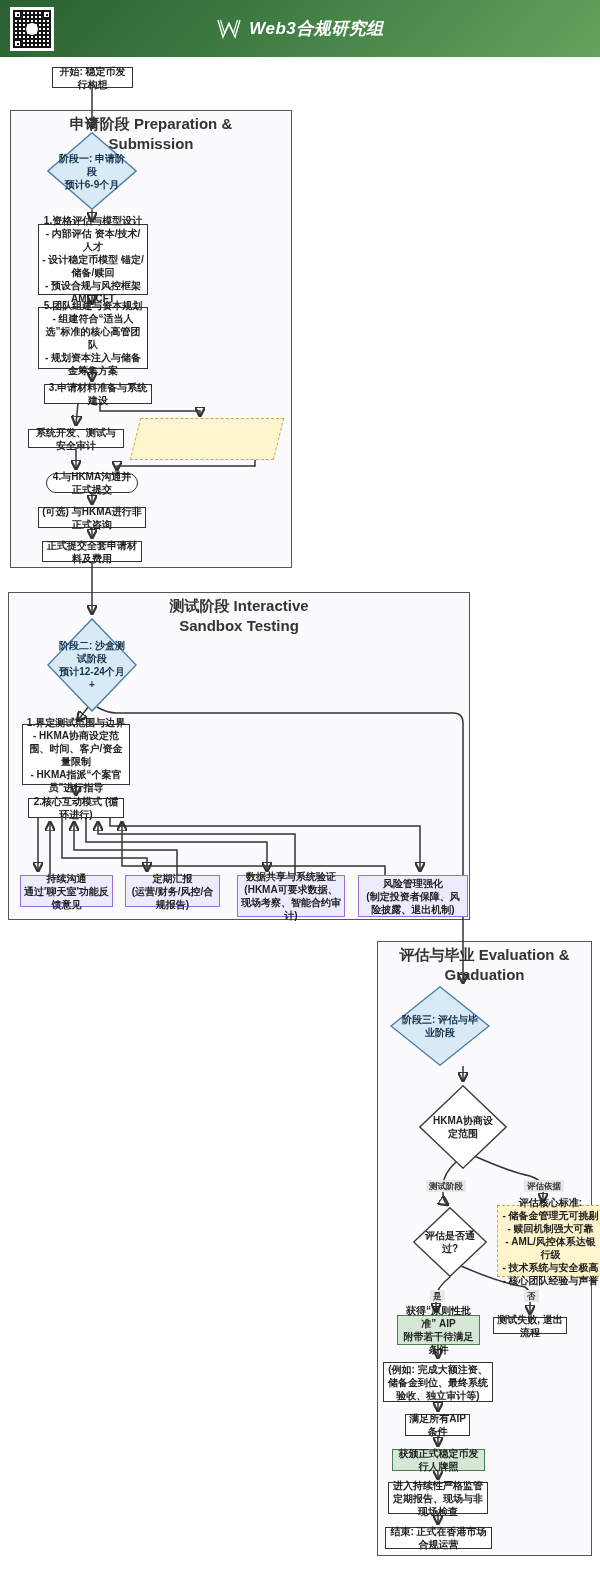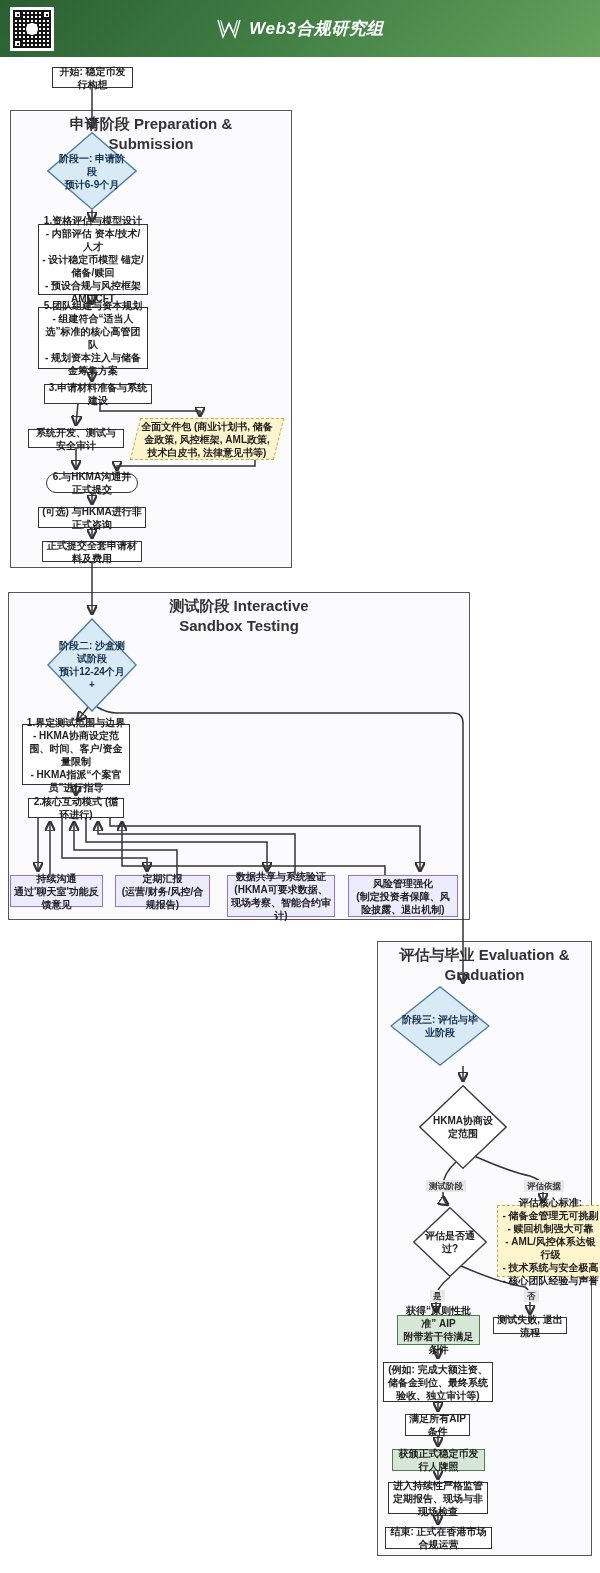--- a/index.html
+++ b/index.html
@@ -30,21 +30,21 @@
   .sg-label{position:absolute;width:100%;top:3px;text-align:center;font-size:15px;font-weight:700;color:#333;
     white-space:pre-line;line-height:1.35;z-index:4;}
   
   .edges{position:absolute;left:0;top:0;z-index:2;pointer-events:none;}
   .edges path{fill:none;stroke:#343434;stroke-width:1.5px;}
   
   .node{position:absolute;z-index:3;box-sizing:border-box;display:flex;align-items:center;justify-content:center;
     text-align:center;font-size:10px;font-weight:600;color:#222;line-height:1.3;white-space:pre-line;padding:2px 3px;}
   .rect{background:#ffffff;border:1.3px solid #343434;}
   .stadium{background:#ffffff;border:1.3px solid #343434;border-radius:10px;}
-  .purple{background:#ececff;border:1.3px solid #9370db;}
+  .purple{background:#ececff;border:1.3px solid #9370db;margin-left:10px;}
   .green{background:#d6e8d5;border:1.3px solid #4f7d4f;}
   .ydash{background:#fff5cc;border:1.4px dashed #c9a94e;}
   .diamond{background:transparent;border:none;padding:0;}
   .diamond svg.shape{position:absolute;inset:0;width:100%;height:100%;}
   .diamond .dtext{position:relative;z-index:1;padding:0 10px;}
   .blue .dtext{color:#14324e;font-weight:700;}
   .blue polygon{fill:#d9eaf7;stroke:#4a7ea6;stroke-width:1.4px;vector-effect:non-scaling-stroke;}
   .white polygon{fill:#ffffff;stroke:#3c3c3c;stroke-width:1.4px;vector-effect:non-scaling-stroke;}
   .para{background:transparent;border:none;}
   .para-bg{position:absolute;inset:0;transform:skewX(-14deg);background:#fff5cc;border:1.4px dashed #c9a94e;}
@@ -140,24 +140,23 @@
 - 设计稳定币模型 锚定/储备/赎回
 - 预设合规与风控框架 AML/CFT</span></div>
 <div class="node rect" style="left:38px;top:307px;width:110px;height:62px"><span>5.团队组建与资本规划
 - 组建符合“适当人选”标准的核心高管团队
 - 规划资本注入与储备金筹集方案</span></div>
 <div class="node rect" style="left:44px;top:384px;width:108px;height:20px"><span>3.申请材料准备与系统建设</span></div>
 <div class="node rect" style="left:28px;top:429px;width:96px;height:19px"><span>系统开发、测试与安全审计</span></div>
 
 <div class="node para" style="left:135px;top:418px;width:144px;height:42px">
   <div class="para-bg"></div>
-  <span>全面文件包 (商业计划书, 储备金政策, 风控框架, AML政策, 技术白皮书, 法律意见书等)</span>
-</div>
-
-<div class="node stadium" style="left:46px;top:473px;width:92px;height:20px"><span>6.与HKMA沟通并正式提交</span></div>
+</div>
+
+<div class="node stadium" style="left:46px;top:473px;width:92px;height:20px"><span>4.与HKMA沟通并正式提交</span></div>
 <div class="node rect" style="left:38px;top:507px;width:108px;height:21px"><span>(可选) 与HKMA进行非正式咨询</span></div>
 <div class="node rect" style="left:42px;top:541px;width:100px;height:21px"><span>正式提交全套申请材料及费用</span></div>
 
 <div class="node diamond blue" style="left:47px;top:618px;width:90px;height:94px">
   <svg class="shape" viewBox="0 0 100 100" preserveAspectRatio="none">
       <polygon points="50,1 99,50 50,99 1,50"></polygon>
     </svg>
   <div class="dtext">阶段二: 沙盒测试阶段
 预计12-24个月+</div>
 </div>

